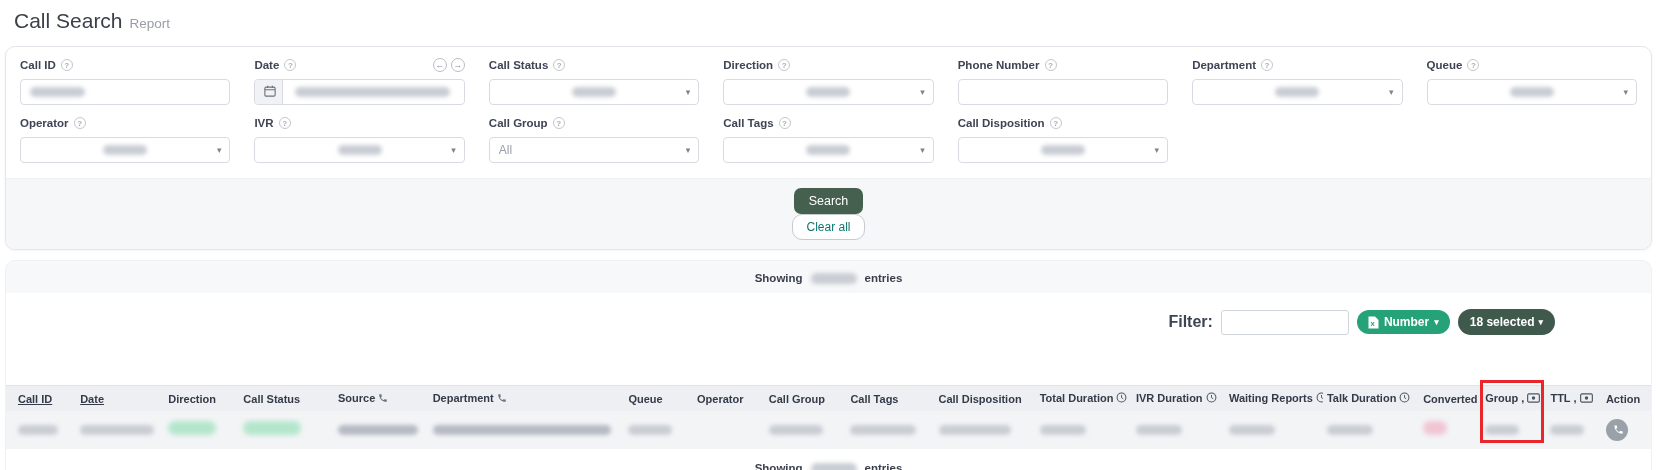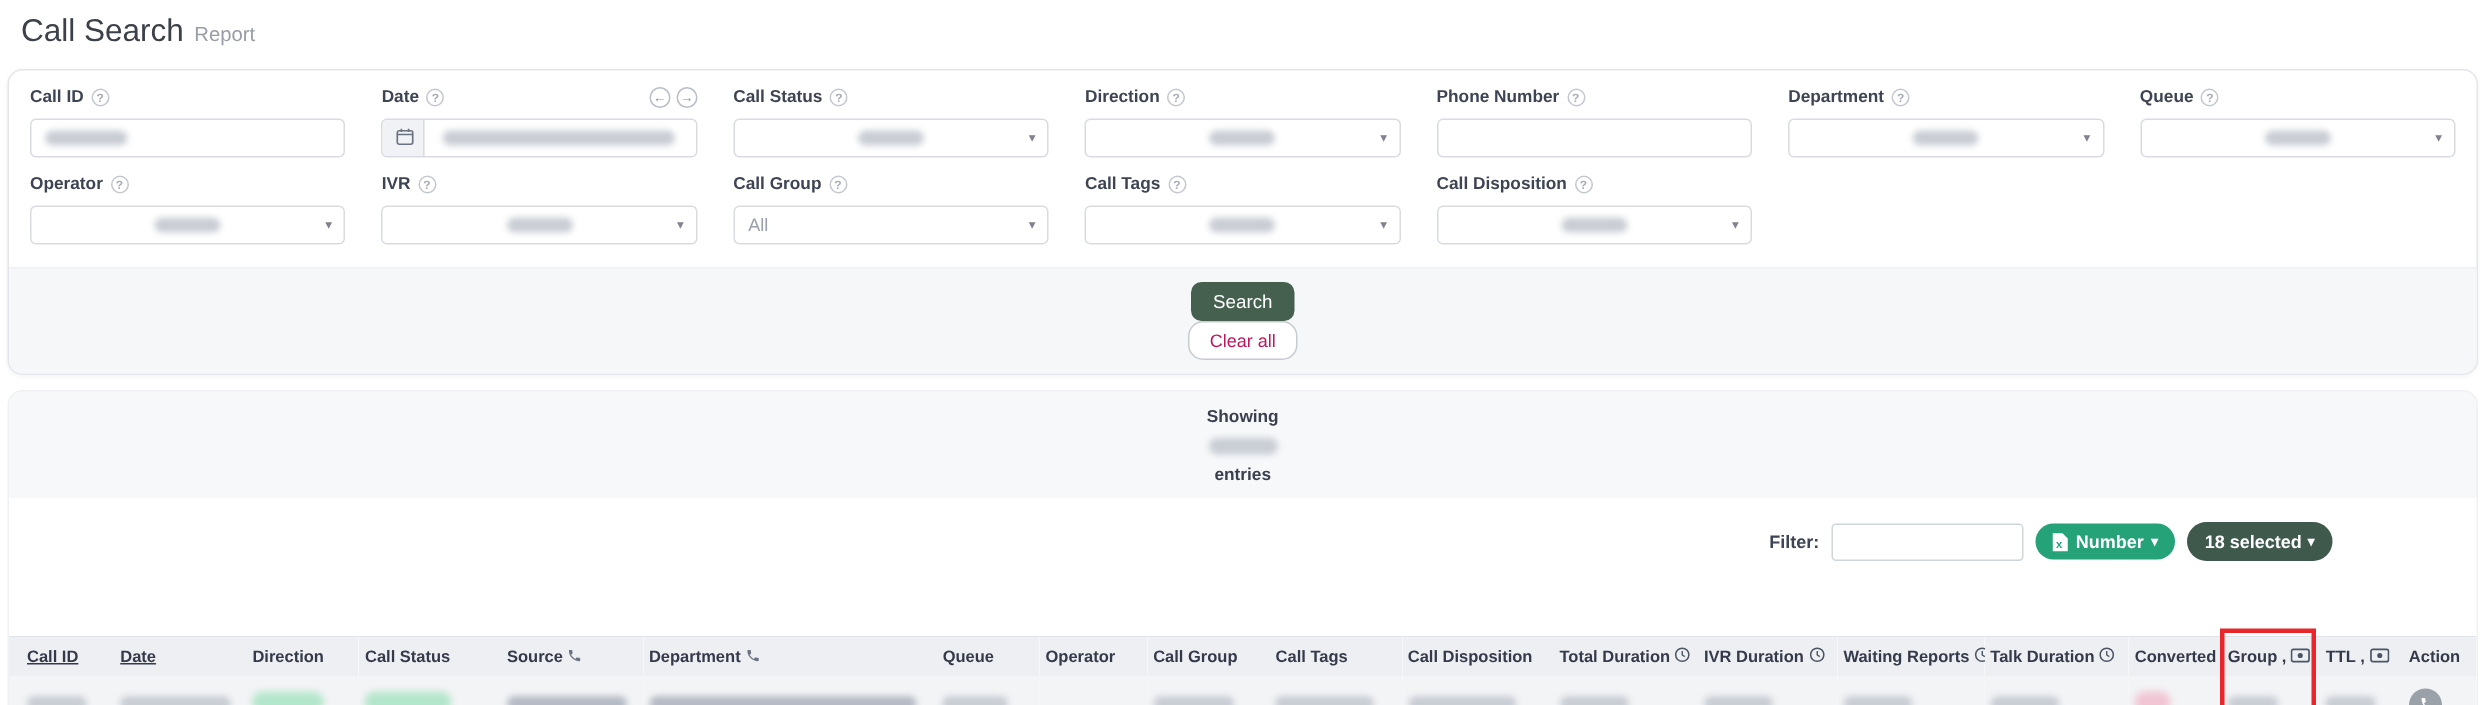--- a/index.html
+++ b/index.html
@@ -41,30 +41,30 @@
 
   .pill { display:inline-block; background:#c9cdd4; border-radius:6px; height:10px; filter:blur(2px); max-width:95%; }
   .pill.dark { background:#b6bac4; }
   .pill.badge-green { background:#b4e6cc; height:14px; border-radius:7px; filter:blur(2.5px); }
   .pill.badge-pink { background:#f1c5d3; height:14px; border-radius:7px; filter:blur(2.5px); }
 
   .filter-footer { background:#f6f7f8; padding:9px 14px; display:flex; justify-content:space-between; align-items:center; border-top:1px solid #eef0f2;flex-direction:column; }
   .btn-search { background:#45604f; color:#fff; font-size:12.5px; font-weight:400; border:none; border-radius:7px;
                 padding:6px 15px; cursor:pointer; font-family:"Liberation Sans",sans-serif; }
   .btn-clear { background:#fff; border:1px solid #c6cad1; border-radius:10px; padding:5px 13px; font-size:12px;
-               color:#be185d; cursor:pointer; font-family:"Liberation Sans",sans-serif; }
+               color:#0f766e; cursor:pointer; font-family:"Liberation Sans",sans-serif; }
 
   
   .results-panel { margin:10px 5px 0; background:#f7f8fa; border:1px solid #eff1f4; border-radius:10px; padding-bottom:4px; }
   .showing-line { display:flex; justify-content:center; align-items:center; gap:8px; padding:11px 0 9px;
-                  font-size:11.5px; font-weight:700; color:#3a3f4e;flex-direction:column; }
+                  font-size:11.5px; font-weight:700; color:#3a3f4e; }
   .showing-line .pill { filter:blur(2px); }
   .results-white { background:#fff; padding-top:12px; }
   .table-controls { display:flex; justify-content:flex-end; align-items:center; gap:8px; padding:4px 96px 4px 0; }
-  .filter-lbl { font-size:12px; font-weight:700; color:#3e4454; }
+  .filter-lbl { font-size:16px; font-weight:700; color:#3e4454; }
   .filter-input { width:128px; height:25px; border:1px solid #d0d4db; border-radius:3px; padding:0 6px; font-size:12px;
                   font-family:"Liberation Sans",sans-serif; outline:none; }
   .btn-export { background:#25a277; color:#fff; border:none; border-radius:14px; padding:5px 11px; font-size:12px;
                 font-weight:700; display:inline-flex; align-items:center; gap:5px; cursor:pointer; font-family:"Liberation Sans",sans-serif; }
   .btn-export .cdown, .btn-selected .cdown { font-size:9px; position:relative; top:0px; }
   .btn-selected { background:#3f5a4d; color:#fff; border:none; border-radius:14px; padding:6px 12px; font-size:12px;
                   font-weight:700; display:inline-flex; align-items:center; gap:4px; cursor:pointer; font-family:"Liberation Sans",sans-serif; }
 
   .table-wrap { margin-top:46px; }
   table.results { width:100%; border-collapse:collapse; table-layout:fixed; }

